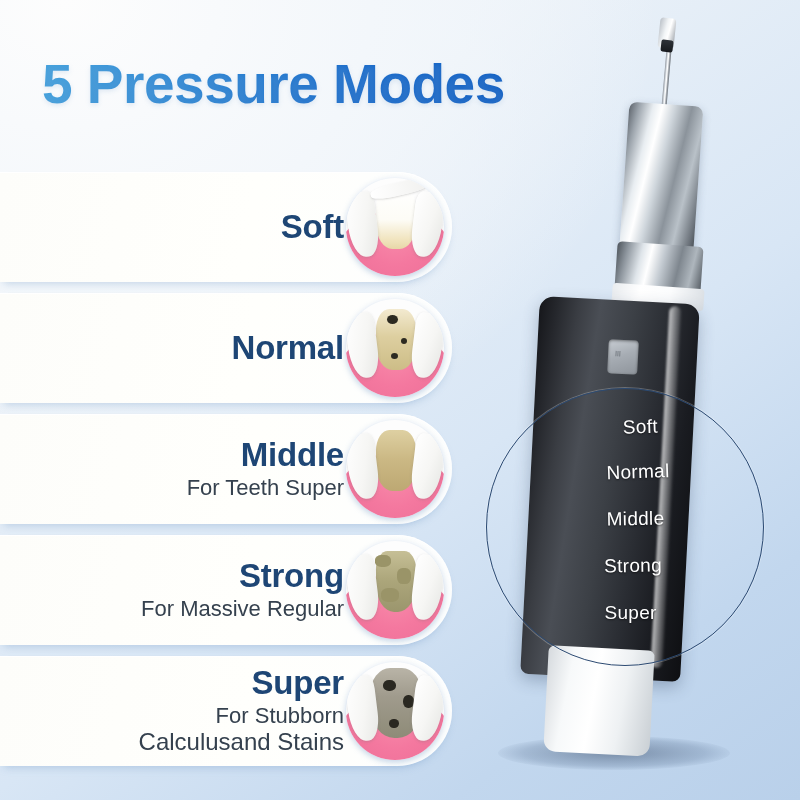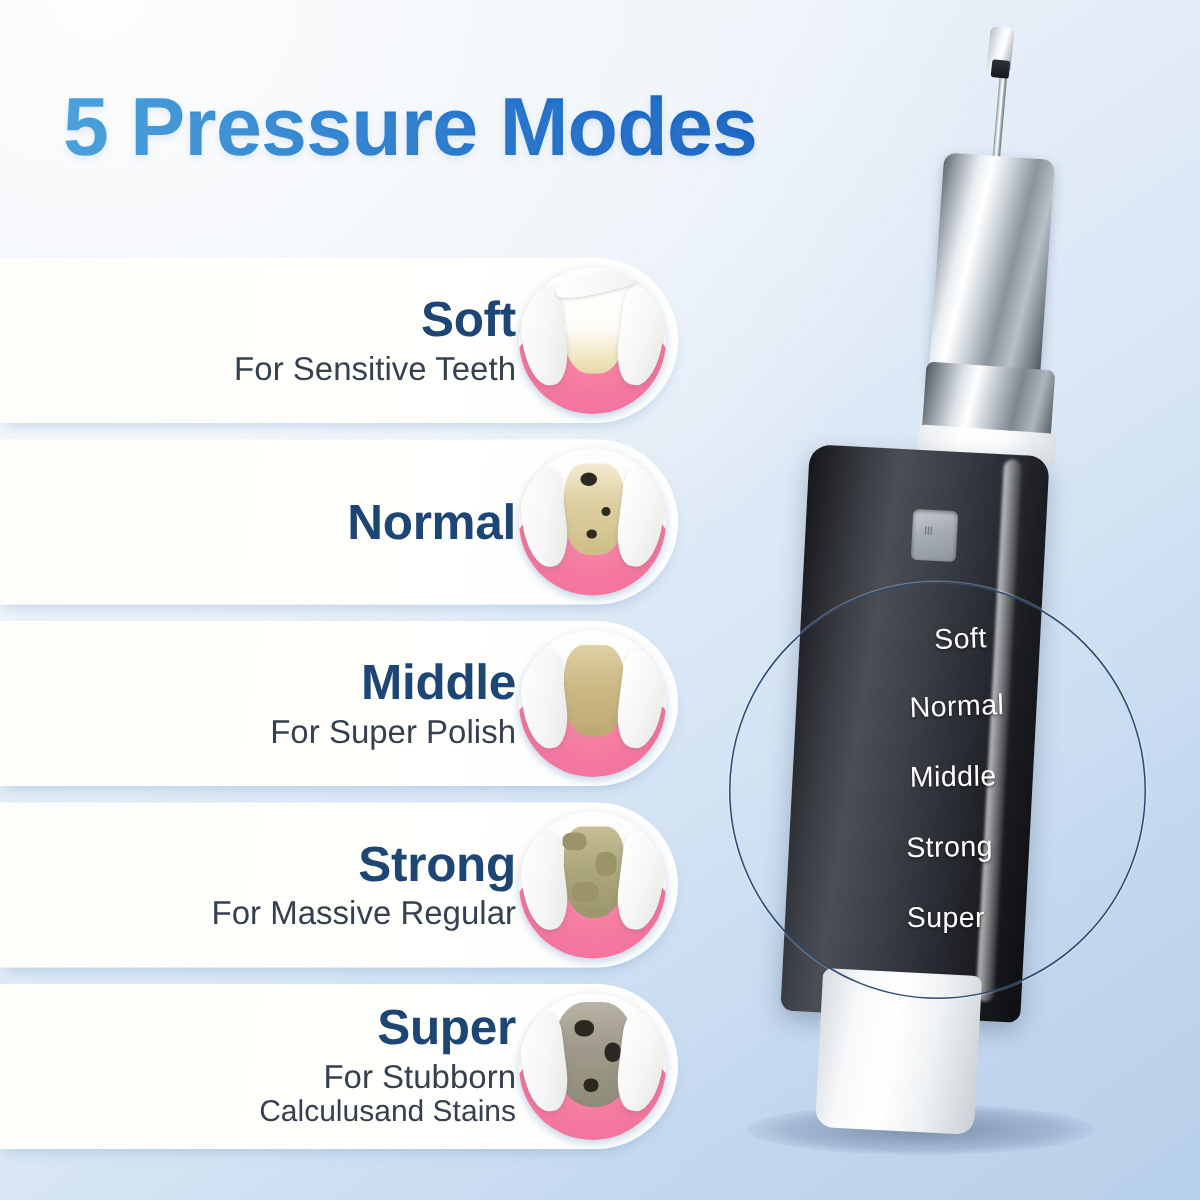--- a/index.html
+++ b/index.html
@@ -44,21 +44,21 @@
   }
   .mode-name{
     font-size:33px;font-weight:bold;color:#1e4675;
     line-height:1.02;letter-spacing:-0.2px;white-space:nowrap;
   }
   .mode-desc{
     font-size:22px;font-weight:normal;color:#35414e;
     line-height:1.16;white-space:nowrap;margin-top:3px;
   }
   .mode-desc2{
-    font-size:20px;font-weight:normal;color:#35414e;
+    font-size:24px;font-weight:normal;color:#35414e;
     line-height:1.16;white-space:nowrap;
   }
 
   
   .tooth{
     position:absolute;right:8px;top:6px;width:98px;height:98px;
     border-radius:50%;overflow:hidden;
     background:#fdfdfd;
     box-shadow:0 2px 6px rgba(110,150,195,.45),0 0 0 2px #ffffff;
   }
@@ -192,21 +192,20 @@
 
 <div id="stage">
 
   <div class="title">5 Pressure Modes</div>
 
   <div class="rows">
 
     <div class="row">
       <div class="texts">
         <div class="mode-name">Soft</div>
-        <div class="mode-desc">For Sensitive Teeth</div>
       </div>
       <div class="tooth t-soft">
         <div class="gum"></div>
         <div class="center"></div>
         <div class="toothL"></div>
         <div class="toothR"></div>
         <div class="instr"></div>
       </div>
     </div>
 
@@ -221,21 +220,21 @@
         <div class="spot" style="left:56%;top:40%;width:6px;height:6px;"></div>
         <div class="spot" style="left:46%;top:55%;width:7px;height:6px;"></div>
         <div class="toothL"></div>
         <div class="toothR"></div>
       </div>
     </div>
 
     <div class="row">
       <div class="texts">
         <div class="mode-name">Middle</div>
-        <div class="mode-desc">For Super Polish</div>
+        <div class="mode-desc">For Teeth Super</div>
       </div>
       <div class="tooth t-middle">
         <div class="gum"></div>
         <div class="center"></div>
         <div class="toothL"></div>
         <div class="toothR"></div>
       </div>
     </div>
 
     <div class="row">

